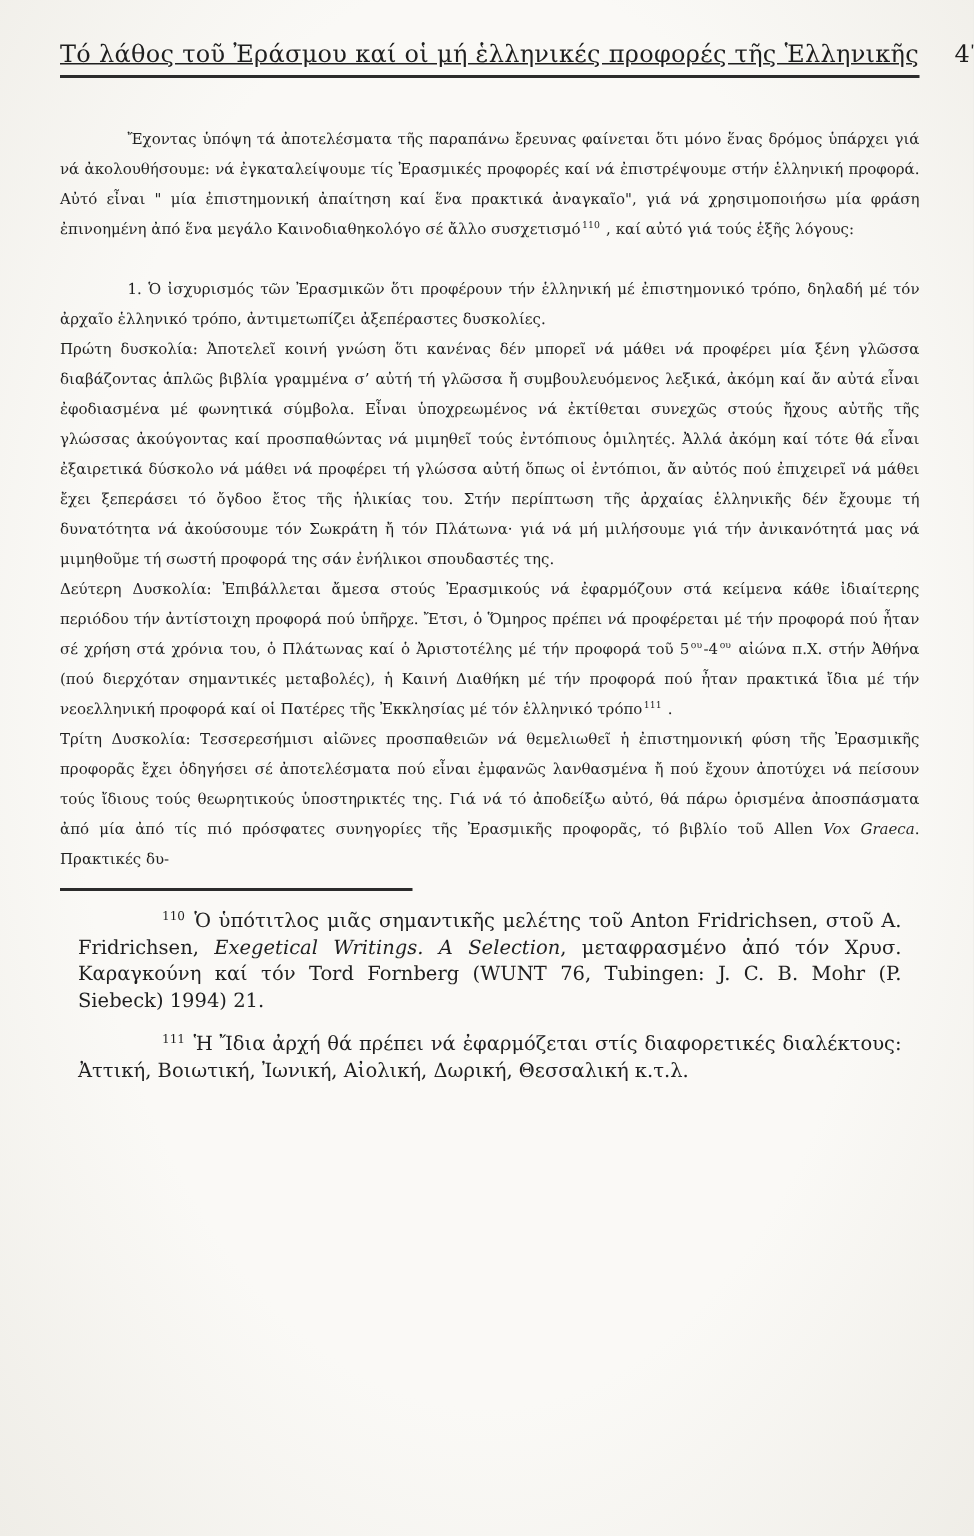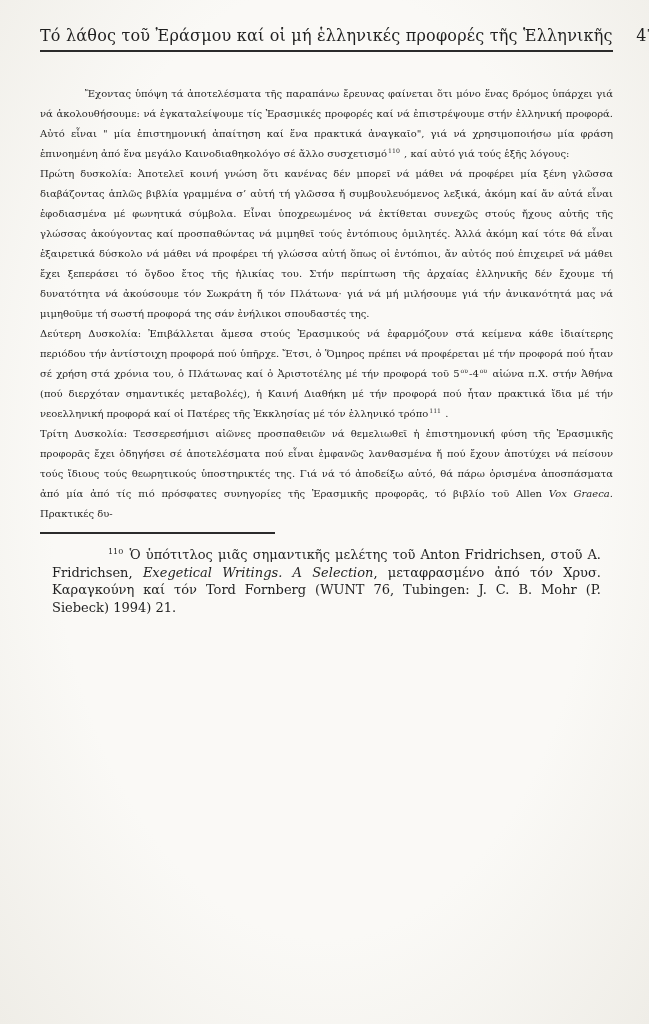--- a/index.html
+++ b/index.html
@@ -26,20 +26,21 @@
     align-items: baseline;
     border-bottom: 2px solid #2b2b2b;
     padding-bottom: 5px;
   }
   .header-title {
     flex: 1 1 auto;
     text-align: left;
     font-size: 16px;
     letter-spacing: 0.2px;
     white-space: nowrap;
+    text-decoration: underline;
   }
   .page-number {
     flex: 0 0 auto;
     width: 44px;
     text-align: right;
     font-size: 16px;
   }
   
   main {
     margin-top: 32px;
@@ -81,25 +82,27 @@
 
   <header>
     <div class="header-row">
       <span class="header-title">Τό λάθος τοῦ Ἐράσμου καί οἱ μή ἑλληνικές προφορές τῆς Ἑλληνικῆς</span>
       <span class="page-number">47</span>
     </div>
   </header>
 
   <main id="body-main">
       <p class="para indent"><span>Ἔχοντας ὑπόψη τά ἀποτελέσματα τῆς παραπάνω ἔρευνας φαίνεται ὅτι μόνο ἕνας δρόμος ὑπάρχει γιά νά ἀκολουθήσουμε: νά ἐγκαταλείψουμε τίς Ἐρασμικές προφορές καί νά ἐπιστρέψουμε στήν ἑλληνική προφορά. Αὐτό εἶναι " μία ἐπιστημονική ἀπαίτηση καί ἕνα πρακτικά ἀναγκαῖο", γιά νά χρησιμοποιήσω μία φράση ἐπινοημένη ἀπό ἕνα μεγάλο Καινοδιαθηκολόγο σέ ἄλλο συσχετισμό</span><sup>110</sup><span> , καί αὐτό γιά τούς ἑξῆς λόγους:</span></p>
+      <p class="para indent gap"><span>1. Ὁ ἰσχυρισμός τῶν Ἐρασμικῶν ὅτι προφέρουν τήν ἑλληνική μέ ἐπιστημονικό τρόπο, δηλαδή μέ τόν ἀρχαῖο ἑλληνικό τρόπο, ἀντιμετωπίζει ἀξεπέραστες δυσκολίες.</span></p>
       <p class="para"><span>Πρώτη δυσκολία: Ἀποτελεῖ κοινή γνώση ὅτι κανένας δέν μπορεῖ νά μάθει νά προφέρει μία ξένη γλῶσσα διαβάζοντας ἁπλῶς βιβλία γραμμένα σ’ αὐτή τή γλῶσσα ἤ συμβουλευόμενος λεξικά, ἀκόμη καί ἄν αὐτά εἶναι ἐφοδιασμένα μέ φωνητικά σύμβολα. Εἶναι ὑποχρεωμένος νά ἐκτίθεται συνεχῶς στούς ἤχους αὐτῆς τῆς γλώσσας ἀκούγοντας καί προσπαθώντας νά μιμηθεῖ τούς ἐντόπιους ὁμιλητές. Ἀλλά ἀκόμη καί τότε θά εἶναι ἐξαιρετικά δύσκολο νά μάθει νά προφέρει τή γλώσσα αὐτή ὅπως οἱ ἐντόπιοι, ἄν αὐτός πού ἐπιχειρεῖ νά μάθει ἔχει ξεπεράσει τό ὄγδοο ἔτος τῆς ἡλικίας του. Στήν περίπτωση τῆς ἀρχαίας ἑλληνικῆς δέν ἔχουμε τή δυνατότητα νά ἀκούσουμε τόν Σωκράτη ἤ τόν Πλάτωνα· γιά νά μή μιλήσουμε γιά τήν ἀνικανότητά μας νά μιμηθοῦμε τή σωστή προφορά της σάν ἐνήλικοι σπουδαστές της.</span></p>
       <p class="para"><span>Δεύτερη Δυσκολία: Ἐπιβάλλεται ἄμεσα στούς Ἐρασμικούς νά ἐφαρμόζουν στά κείμενα κάθε ἰδιαίτερης περιόδου τήν ἀντίστοιχη προφορά πού ὑπῆρχε. Ἔτσι, ὁ Ὅμηρος πρέπει νά προφέρεται μέ τήν προφορά πού ἦταν σέ χρήση στά χρόνια του, ὁ Πλάτωνας καί ὁ Ἀριστοτέλης μέ τήν προφορά τοῦ 5</span><sup>ου</sup><span>-4</span><sup>ου</sup><span> αἰώνα π.Χ. στήν Ἀθήνα (πού διερχόταν σημαντικές μεταβολές), ἡ Καινή Διαθήκη μέ τήν προφορά πού ἦταν πρακτικά ἴδια μέ τήν νεοελληνική προφορά καί οἱ Πατέρες τῆς Ἐκκλησίας μέ τόν ἑλληνικό τρόπο</span><sup>111</sup><span> .</span></p>
       <p class="para"><span>Τρίτη Δυσκολία: Τεσσερεσήμισι αἰῶνες προσπαθειῶν νά θεμελιωθεῖ ἡ ἐπιστημονική φύση τῆς Ἐρασμικῆς προφορᾶς ἔχει ὁδηγήσει σέ ἀποτελέσματα πού εἶναι ἐμφανῶς λανθασμένα ἤ πού ἔχουν ἀποτύχει νά πείσουν τούς ἴδιους τούς θεωρητικούς ὑποστηρικτές της. Γιά νά τό ἀποδείξω αὐτό, θά πάρω ὁρισμένα ἀποσπάσματα ἀπό μία ἀπό τίς πιό πρόσφατες συνηγορίες τῆς Ἐρασμικῆς προφορᾶς, τό βιβλίο τοῦ Allen </span><i>Vox Graeca</i><span>. Πρακτικές δυ-</span></p>
     </main>
 
   <footer>
     <div class="fn-rule"></div>
     <div id="footnotes-container">
         <p class="footnote"><sup>110</sup> <span>Ὁ ὑπότιτλος μιᾶς σημαντικῆς μελέτης τοῦ Anton Fridrichsen, στοῦ A. Fridrichsen, </span><i>Exegetical Writings. A Selection</i><span>, μεταφρασμένο ἀπό τόν Χρυσ. Καραγκούνη καί τόν Tord Fornberg (WUNT 76, Tubingen: J. C. B. Mohr (P. Siebeck) 1994) 21.</span></p>
+        <p class="footnote"><sup>111</sup> <span>Ἡ Ἴδια ἀρχή θά πρέπει νά ἐφαρμόζεται στίς διαφορετικές διαλέκτους: Ἀττική, Βοιωτική, Ἰωνική, Αἰολική, Δωρική, Θεσσαλική κ.τ.λ.</span></p>
       </div>
   </footer>
 
 </div>
 
 </body></html>

